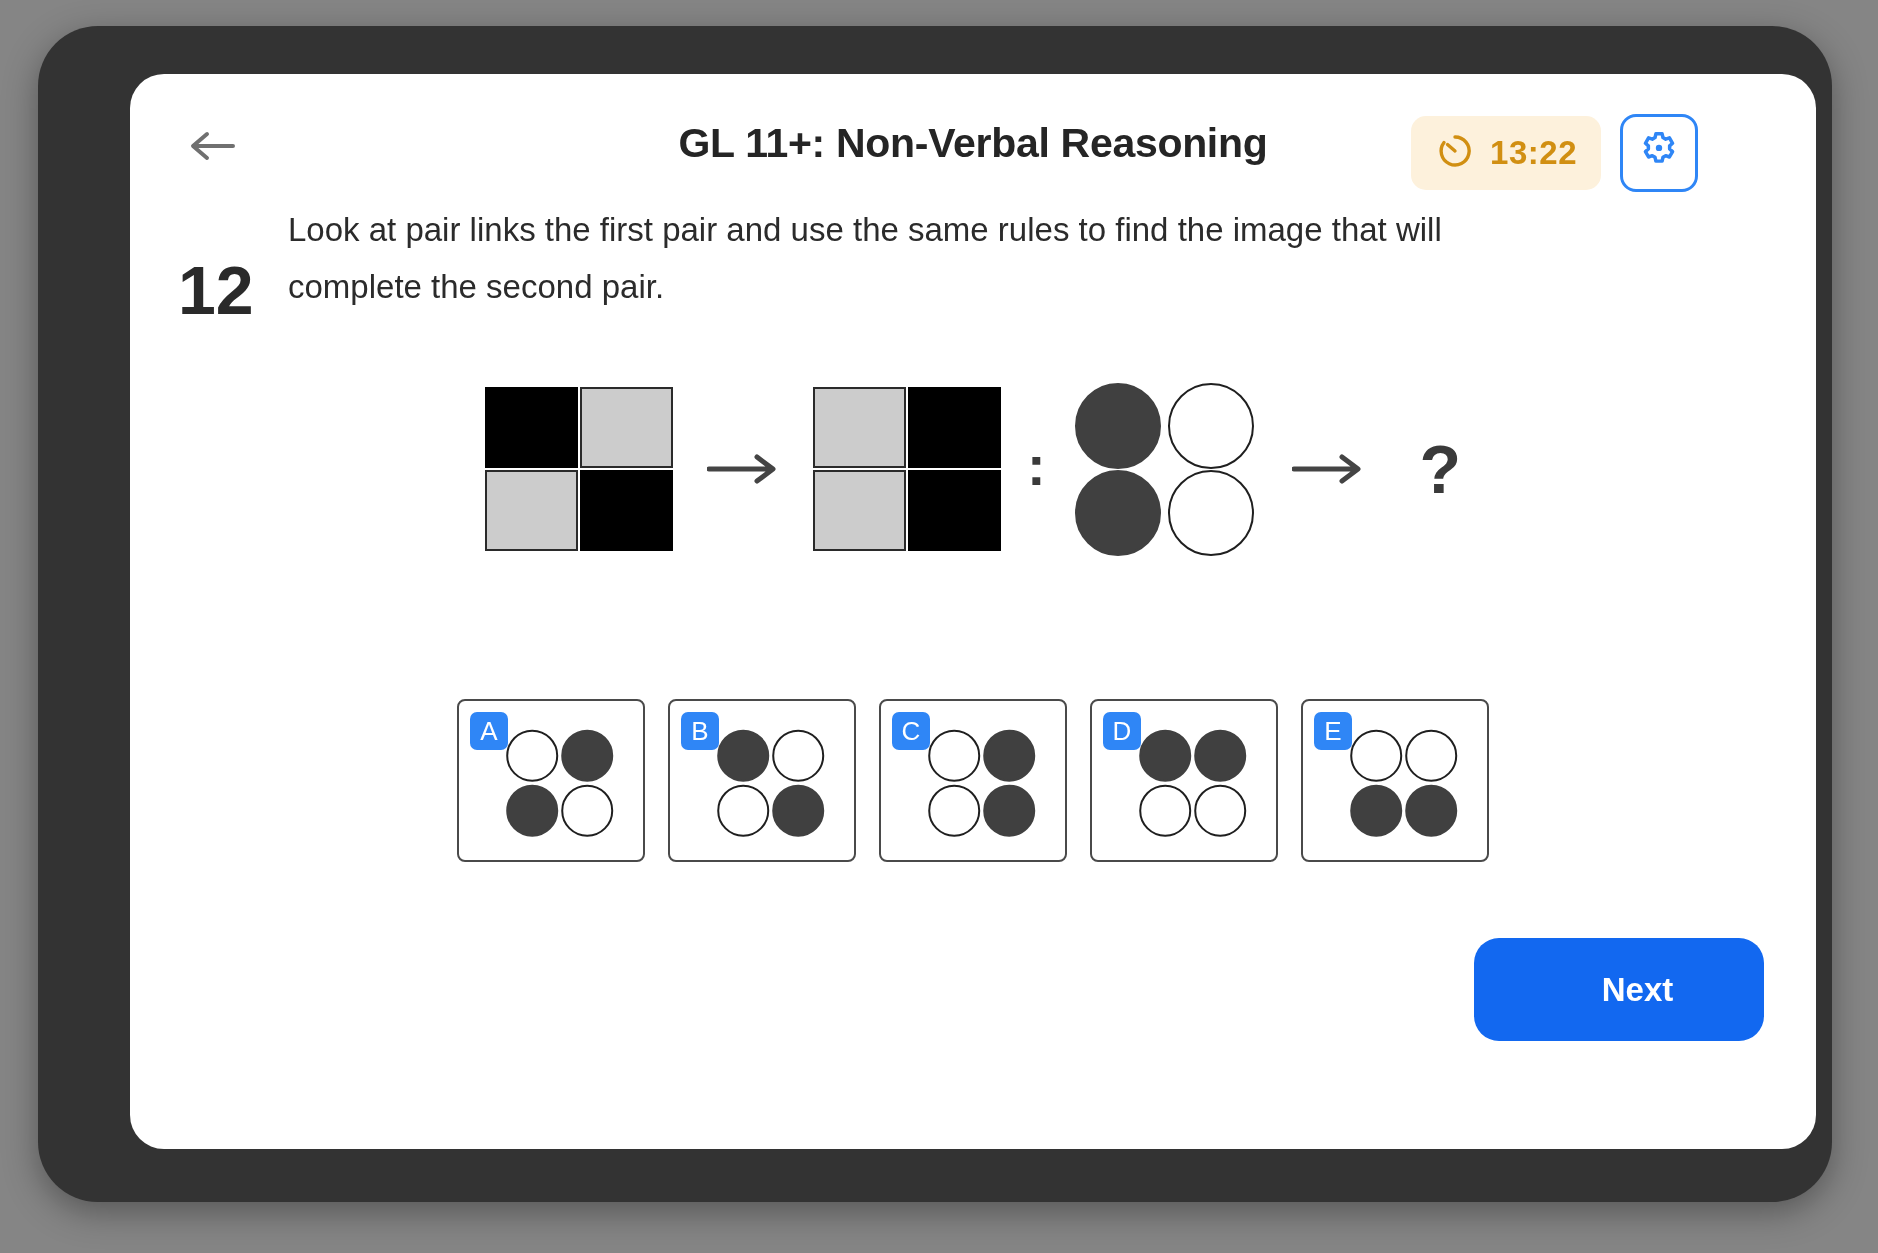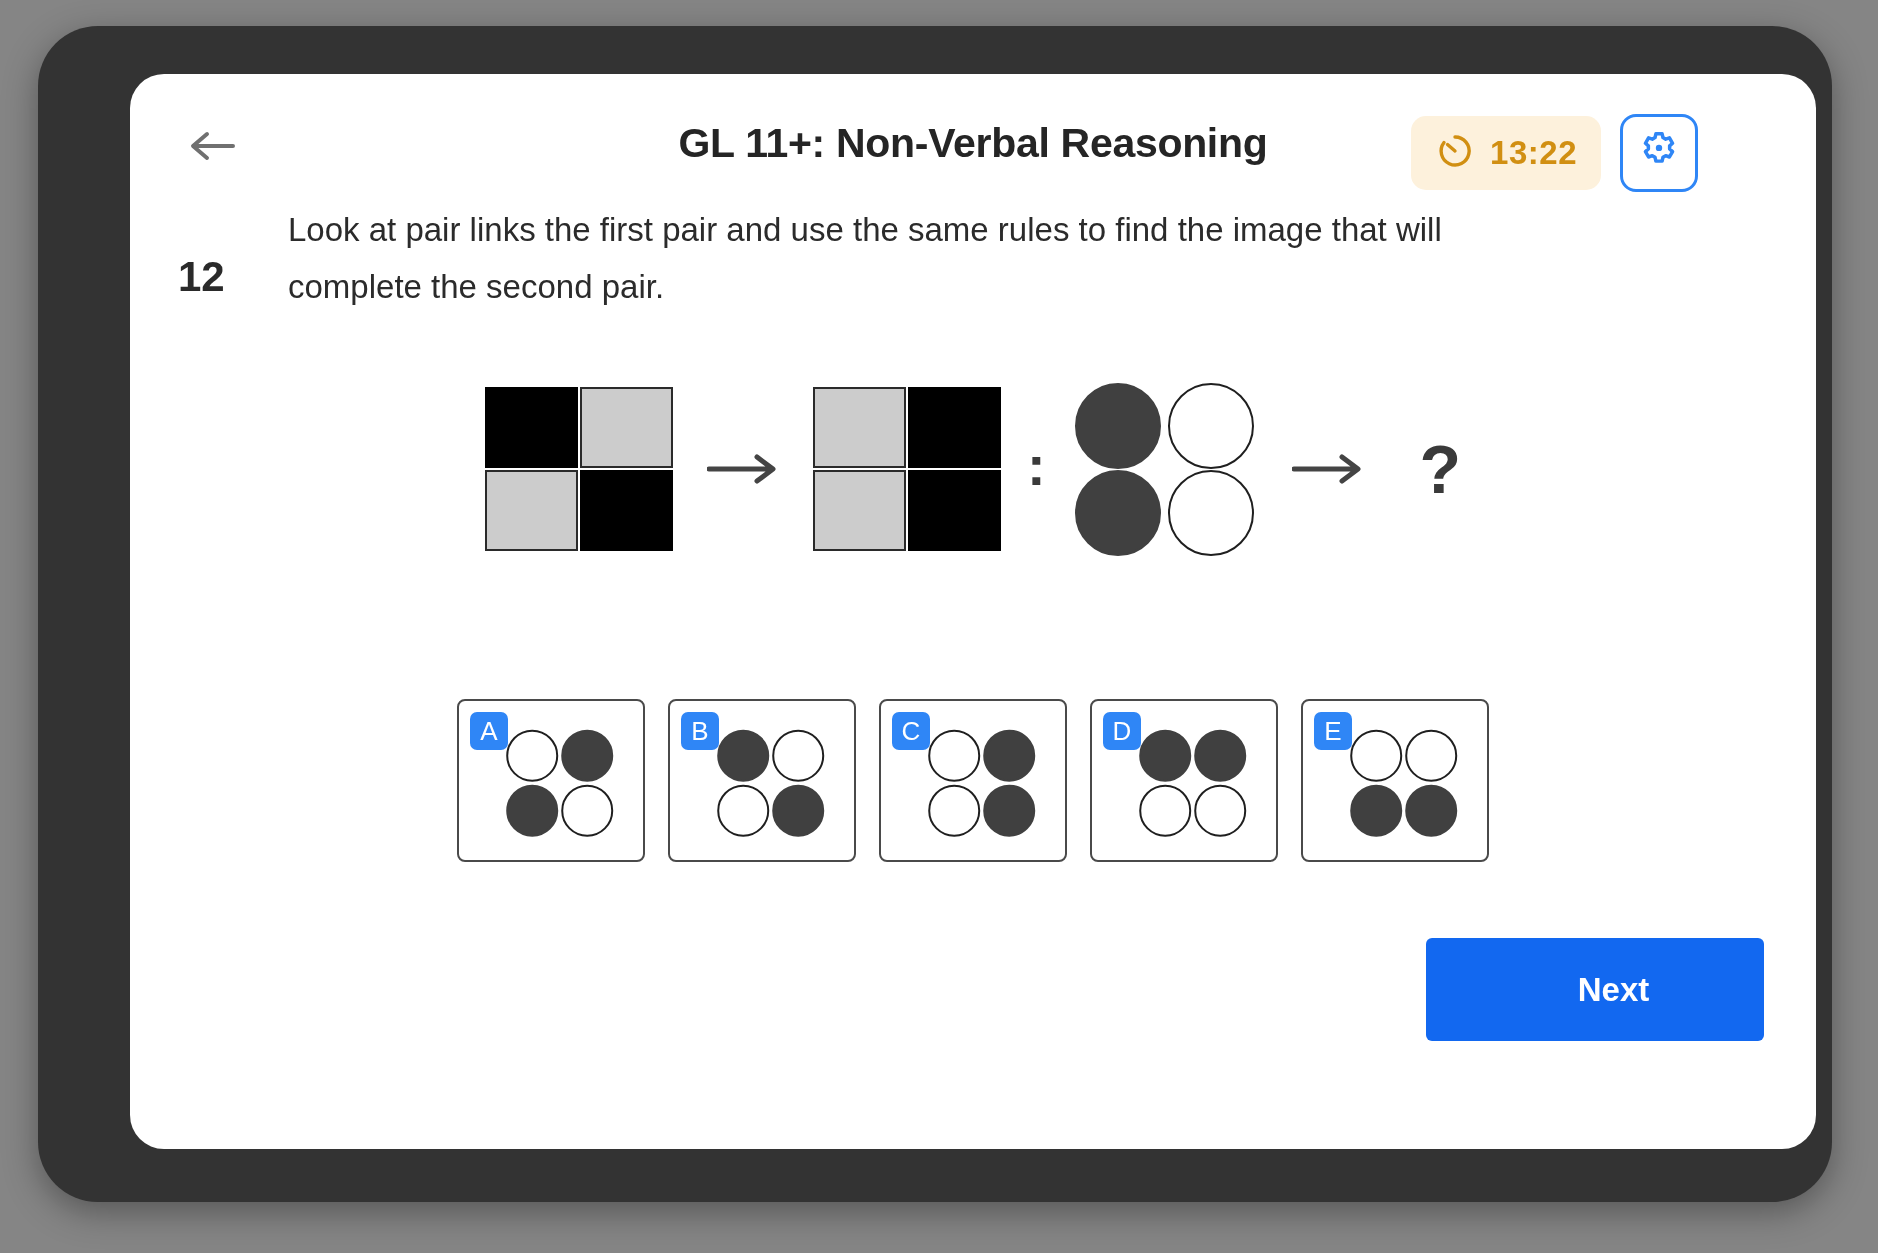--- a/index.html
+++ b/index.html
@@ -104,21 +104,21 @@
     justify-content: center;
     box-sizing: border-box;
     cursor: pointer;
   }
 
   
   #question-number {
     position: absolute;
     left: 48px;
     top: 182px;
-    font-size: 42px;
+    font-size: 68px;
     font-weight: bold;
     color: #2a2a2a;
     line-height: 1;
   }
 
   #question-text {
     position: absolute;
     left: 158px;
     top: 128px;
     width: 1290px;
@@ -249,25 +249,25 @@
     box-sizing: border-box;
   }
   .ocirc.dark  { background: #404040; border: 2px solid #404040; }
   .ocirc.white { background: #ffffff; border: 2px solid #1f1f1f; }
 
   
   #next-button {
     position: absolute;
     right: 52px;
     bottom: 108px;
-    width: 338px;
+    width: 290px;
     height: 103px;
     background: #1268f0;
     border: none;
-    border-radius: 6px;
+    border-radius: 25px;
     color: #ffffff;
     font-size: 33px;
     font-weight: bold;
     font-family: "Liberation Sans", sans-serif;
     cursor: pointer;
     padding-left: 43px;
   }
 </style>
 </head>
 <body>

